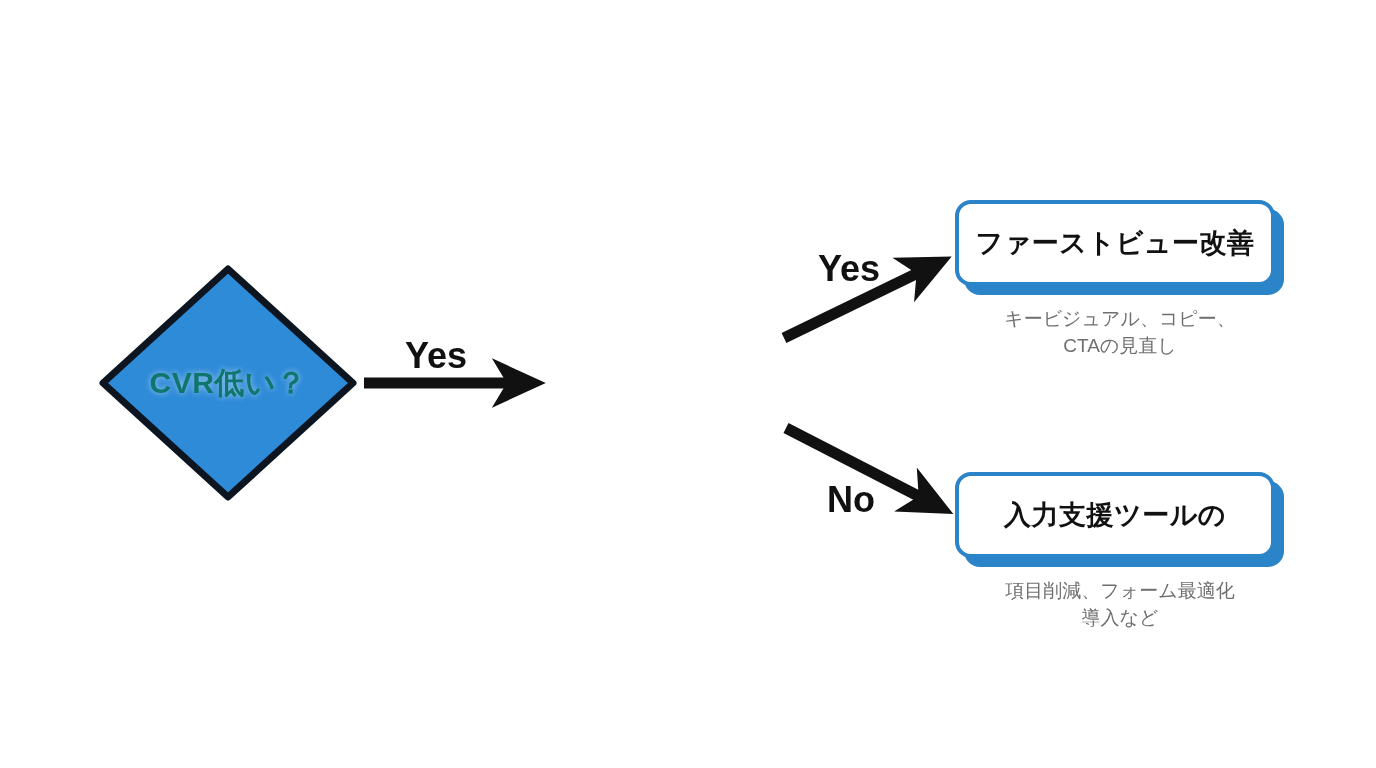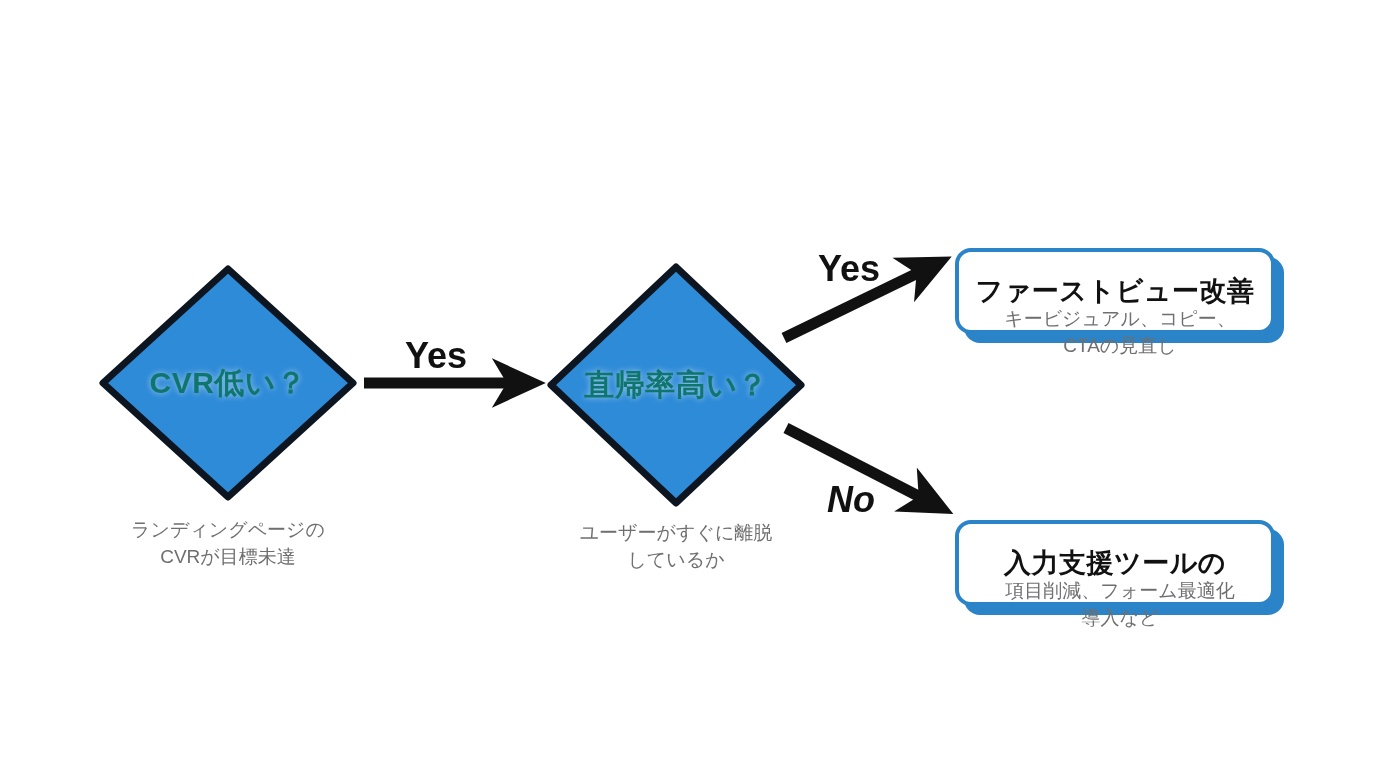--- a/index.html
+++ b/index.html
@@ -63,21 +63,20 @@
     text-align: center;
     color: #6f6f6f;
     font-size: 19px;
     line-height: 1.42;
     white-space: pre-line;
   }
 
   
   .action-wrap {
     position: absolute;
-    margin-top: 48px;
   }
   .action-shadow {
     position: absolute;
     left: 9px;
     top: 9px;
     width: 100%;
     height: 100%;
     background: #2b83c8;
     border-radius: 16px;
   }
@@ -136,31 +135,21 @@
       <line x1="786" y1="428" x2="926" y2="500" stroke="#111111" stroke-width="11" marker-end="url(#arrowhead)"></line>
     </g>
   </svg>
 
   <div class="diamond-wrap" style="left:95px; top:261px; width:266px; height:244px;">
     <svg class="diamond-shape" viewBox="0 0 266 244" xmlns="http://www.w3.org/2000/svg">
       <path d="M133 8 L258 122 L133 236 L8 122 Z" fill="#2e8bd8" stroke="#0d1520" stroke-width="7" stroke-linejoin="round"></path>
     </svg>
     <div class="diamond-label">CVR低い？</div>
   </div>
-  <div class="caption" style="left:78px; top:517px; width:300px;">ランディングページの
-CVRが目標未達</div>
 
-  <div class="diamond-wrap" style="left:543px; top:259px; width:266px; height:252px;">
-    <svg class="diamond-shape" viewBox="0 0 266 252" xmlns="http://www.w3.org/2000/svg">
-      <path d="M133 8 L258 126 L133 244 L8 126 Z" fill="#2e8bd8" stroke="#0d1520" stroke-width="7" stroke-linejoin="round"></path>
-    </svg>
-    <div class="diamond-label">直帰率高い？</div>
-  </div>
-  <div class="caption" style="left:526px; top:520px; width:300px;">ユーザーがすぐに離脱
-しているか</div>
 
   <div class="action-wrap" style="left:955px; top:200px; width:320px; height:86px;">
     <div class="action-shadow"></div>
     <div class="action-box">
       <span class="action-label">ファーストビュー改善</span>
     </div>
   </div>
   <div class="caption" style="left:950px; top:306px; width:340px;">キービジュアル、コピー、
 CTAの見直し</div>
 
@@ -170,15 +159,15 @@
       <span class="action-label">入力支援ツールの</span>
     </div>
   </div>
   <div class="caption" style="left:945px; top:578px; width:350px;">項目削減、フォーム最適化
 導入など</div>
 
   <div class="edge-label" style="left:405px; top:335px;">Yes</div>
 
   <div class="edge-label" style="left:818px; top:248px;">Yes</div>
 
-  <div class="edge-label" style="left:827px; top:479px;font-style:italic;">No</div>
+  <div class="edge-label" style="left:827px; top:479px;">No</div>
 
 </div>
 
 </body></html>

